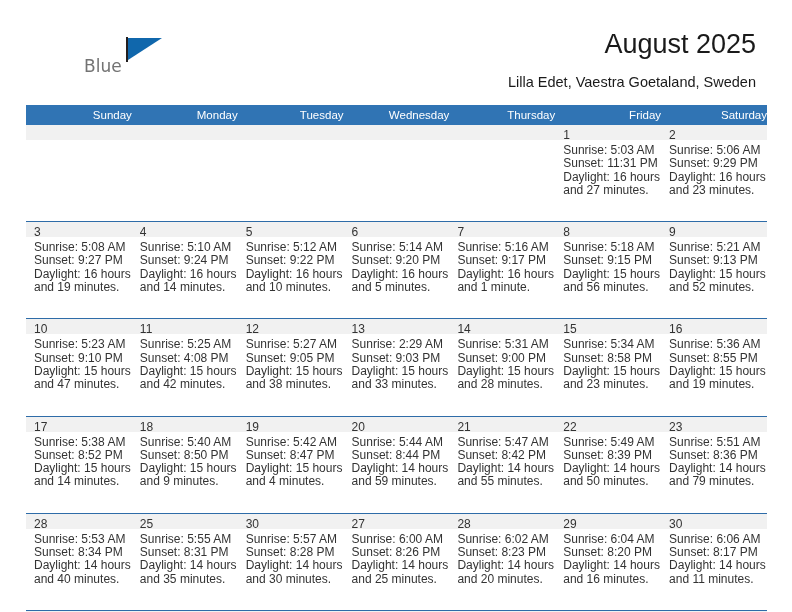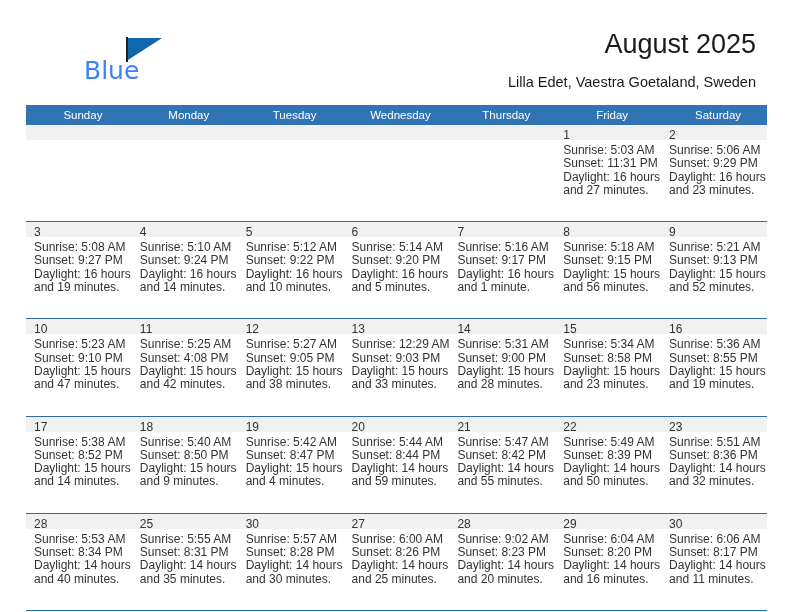--- a/index.html
+++ b/index.html
@@ -43,22 +43,22 @@
     font-size: 21px;
     letter-spacing: -0.1px;
     color: #231f20;
     font-family: "DejaVu Sans", sans-serif;
     font-weight: 400;
   }
   .logo-blue {
     position: absolute;
     left: 46px;
     top: 20px;
-    font-size: 25px;
-    color: #3b82f6;
+    font-size: 17px;
+    color: #737373;
     font-family: "DejaVu Sans", sans-serif;
     font-weight: 400;
   }
   .logo-flag {
     position: absolute;
     left: 90px;
     top: 2px;
     width: 0;
     height: 0;
     border-left: 34px solid #1067ac;
@@ -103,21 +103,21 @@
   table.cal {
     border-collapse: collapse;
     table-layout: fixed;
     width: 741px;
   }
   table.cal th {
     background: #3074b4;
     color: #ffffff;
     font-size: 11.5px;
     font-weight: normal;
-    text-align: center;
+    text-align: right;
     padding: 4px 0 4px 8px;
     height: 12px;
     border: none;
   }
   table.cal td {
     vertical-align: top;
     padding: 0;
     border: none;
     border-top: 1px solid #2e6ca8;
     background: #ffffff;
@@ -336,21 +336,21 @@
               <div class="cellbody">
                 <div>Sunrise: 5:27 AM</div>
                 <div>Sunset: 9:05 PM</div>
                 <div>Daylight: 15 hours</div>
                 <div>and 38 minutes.</div>
               </div>
             </td>
             <td>
               <div class="daynum">13</div>
               <div class="cellbody">
-                <div>Sunrise: 12:29 AM</div>
+                <div>Sunrise: 2:29 AM</div>
                 <div>Sunset: 9:03 PM</div>
                 <div>Daylight: 15 hours</div>
                 <div>and 33 minutes.</div>
               </div>
             </td>
             <td>
               <div class="daynum">14</div>
               <div class="cellbody">
                 <div>Sunrise: 5:31 AM</div>
                 <div>Sunset: 9:00 PM</div>
@@ -431,21 +431,21 @@
                 <div>Daylight: 14 hours</div>
                 <div>and 50 minutes.</div>
               </div>
             </td>
             <td>
               <div class="daynum">23</div>
               <div class="cellbody">
                 <div>Sunrise: 5:51 AM</div>
                 <div>Sunset: 8:36 PM</div>
                 <div>Daylight: 14 hours</div>
-                <div>and 32 minutes.</div>
+                <div>and 79 minutes.</div>
               </div>
             </td>
           </tr>
           <tr class="week-row">
             <td>
               <div class="daynum">28</div>
               <div class="cellbody">
                 <div>Sunrise: 5:53 AM</div>
                 <div>Sunset: 8:34 PM</div>
                 <div>Daylight: 14 hours</div>
@@ -475,21 +475,21 @@
               <div class="cellbody">
                 <div>Sunrise: 6:00 AM</div>
                 <div>Sunset: 8:26 PM</div>
                 <div>Daylight: 14 hours</div>
                 <div>and 25 minutes.</div>
               </div>
             </td>
             <td>
               <div class="daynum">28</div>
               <div class="cellbody">
-                <div>Sunrise: 9:02 AM</div>
+                <div>Sunrise: 6:02 AM</div>
                 <div>Sunset: 8:23 PM</div>
                 <div>Daylight: 14 hours</div>
                 <div>and 20 minutes.</div>
               </div>
             </td>
             <td>
               <div class="daynum">29</div>
               <div class="cellbody">
                 <div>Sunrise: 6:04 AM</div>
                 <div>Sunset: 8:20 PM</div>

